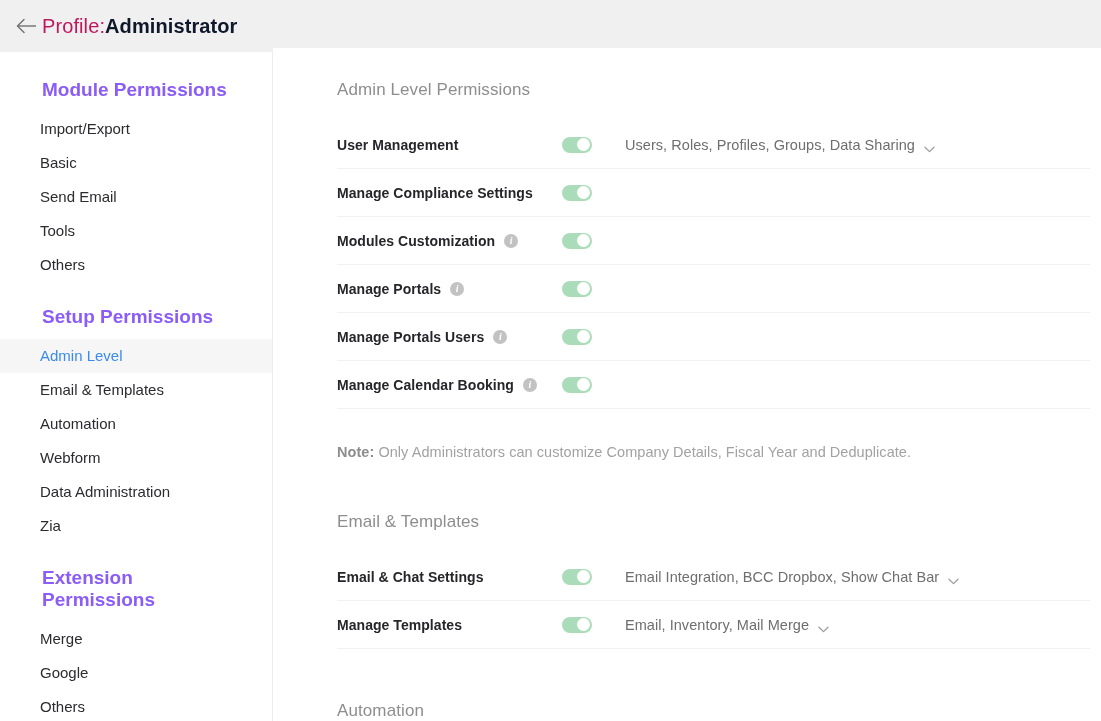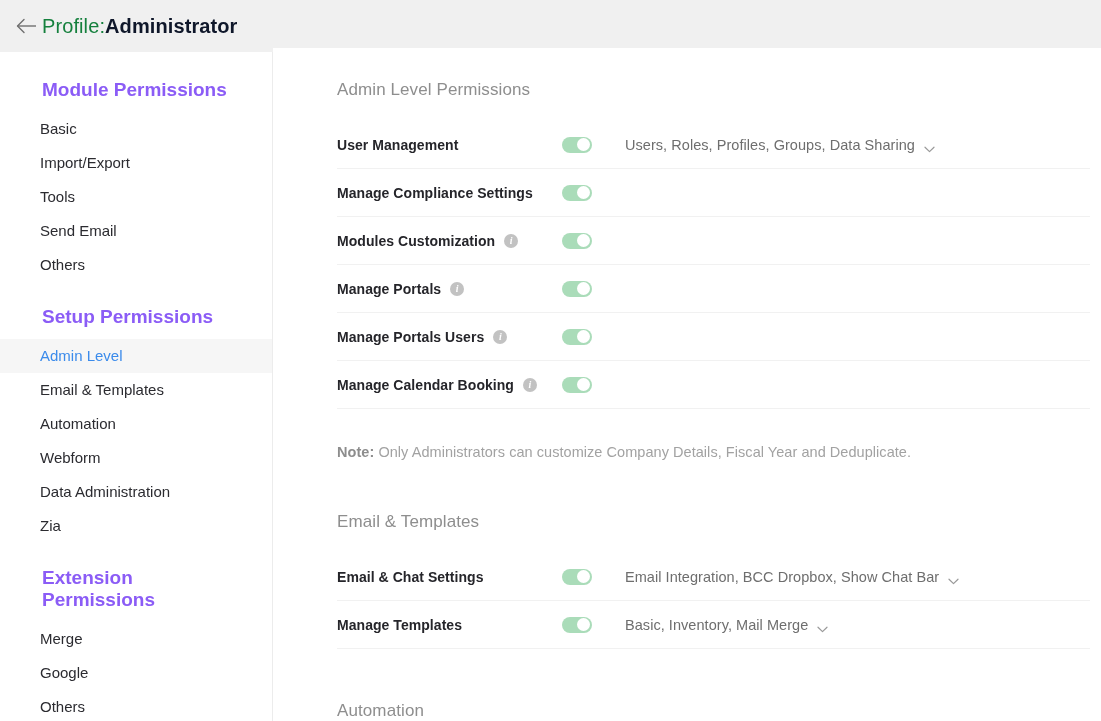--- a/index.html
+++ b/index.html
@@ -28,21 +28,21 @@
     height: 26px;
     display: flex;
     align-items: center;
     justify-content: center;
     cursor: pointer;
     flex: 0 0 auto;
   }
   .back-arrow svg { display: block; }
   .crumb-label {
     font-size: 20px;
-    color: #15803d;
+    color: #be185d;
     font-weight: 400;
     margin-left: 2px;
     letter-spacing: .1px;
   }
   .crumb-value {
     font-size: 20px;
     color: #0f172a;
     font-weight: 700;
     letter-spacing: .1px;
   }
@@ -192,24 +192,24 @@
       </svg>
     </span>
   </div>
   <span class="crumb-label">Profile:</span>
   <span class="crumb-value">Administrator</span>
 </div>
 
 <div class="sidebar" id="sidebar">
     <div class="side-group">
       <div class="side-title">Module Permissions</div>
+      <div class="side-item">Import/Export</div>
       <div class="side-item">Basic</div>
-      <div class="side-item">Import/Export</div>
+      <div class="side-item">Send Email</div>
       <div class="side-item">Tools</div>
-      <div class="side-item">Send Email</div>
       <div class="side-item">Others</div>
     </div>
     <div class="side-group">
       <div class="side-title">Setup Permissions</div>
       <div class="side-item active">Admin Level</div>
       <div class="side-item">Email &amp; Templates</div>
       <div class="side-item">Automation</div>
       <div class="side-item">Webform</div>
       <div class="side-item">Data Administration</div>
       <div class="side-item">Zia</div>
@@ -306,21 +306,21 @@
         </span>
       </div>
       <div class="perm-row">
         <span class="perm-label">Manage Templates</span>
         <span class="toggle-cell">
           <span class="toggle">
             <span class="knob"></span>
           </span>
         </span>
         <span class="value-cell">
-          <span class="value-text">Basic, Inventory, Mail Merge</span>
+          <span class="value-text">Email, Inventory, Mail Merge</span>
           <span class="chev">
             <svg width="11" height="7" viewBox="0 0 11 7">
               <path d="M1 1.2 L5.5 5.6 L10 1.2" stroke="#9a9a9a" stroke-width="1.2" fill="none" stroke-linecap="round" stroke-linejoin="round"></path>
             </svg>
           </span>
         </span>
       </div>
     </div>
     <div class="section" style="margin-top: 50px;">
       <div class="section-head" style="margin-bottom: 19px;">Automation</div>

